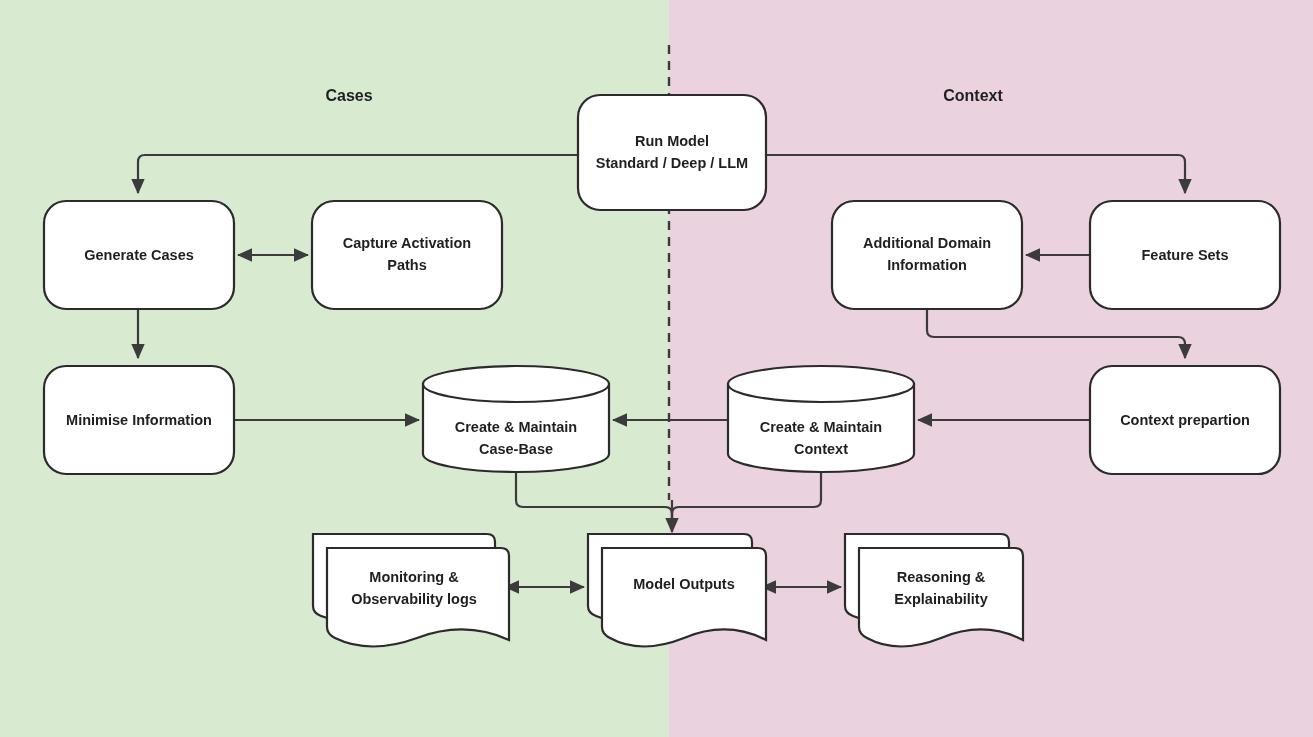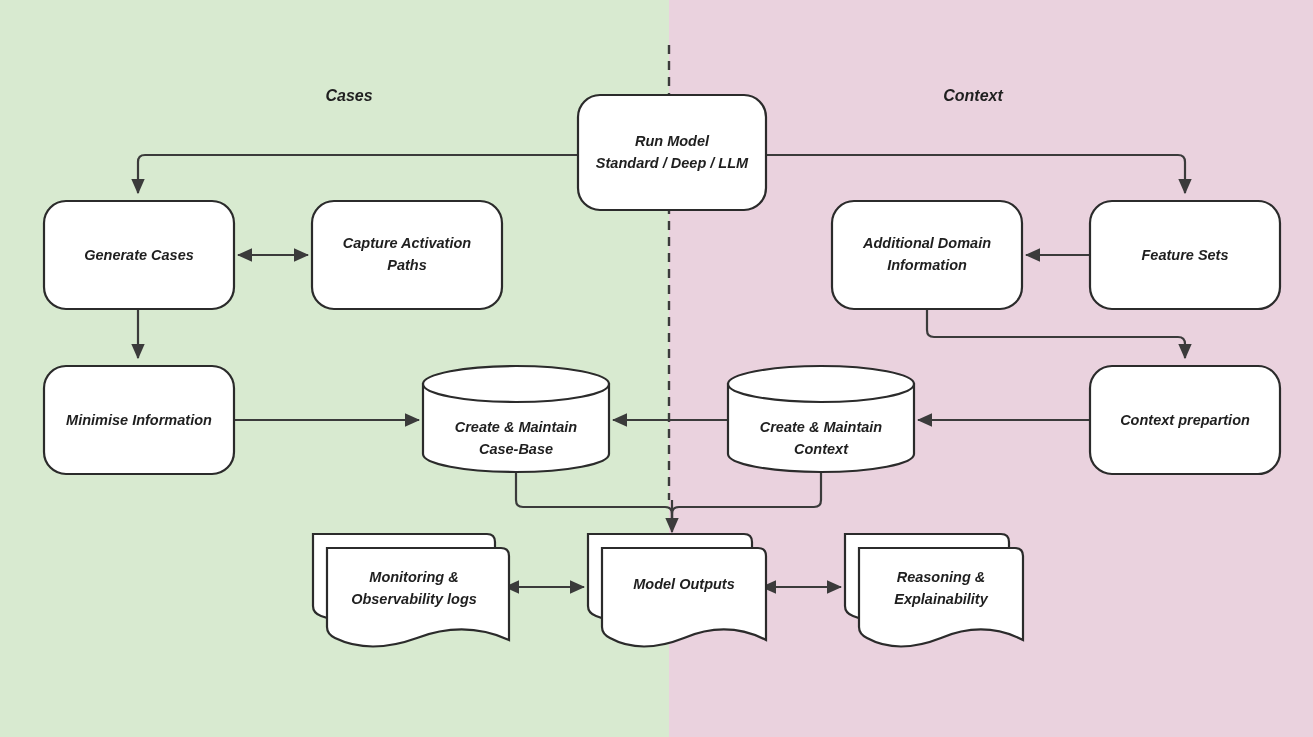--- a/index.html
+++ b/index.html
@@ -10,21 +10,20 @@
   body {
     width: 1313px;
     height: 737px;
     overflow: hidden;
     font-family: "Liberation Sans", sans-serif;
   }
   #diagram-root {
     position: relative;
     width: 1313px;
     height: 602px;
-    font-style: italic;
   }
   svg#flow {
     display: block;
     width: 1313px;
     height: 737px;
   }
   .node-text {
     font-family: "Liberation Sans", sans-serif;
     font-size: 14.5px;
     font-weight: bold;

